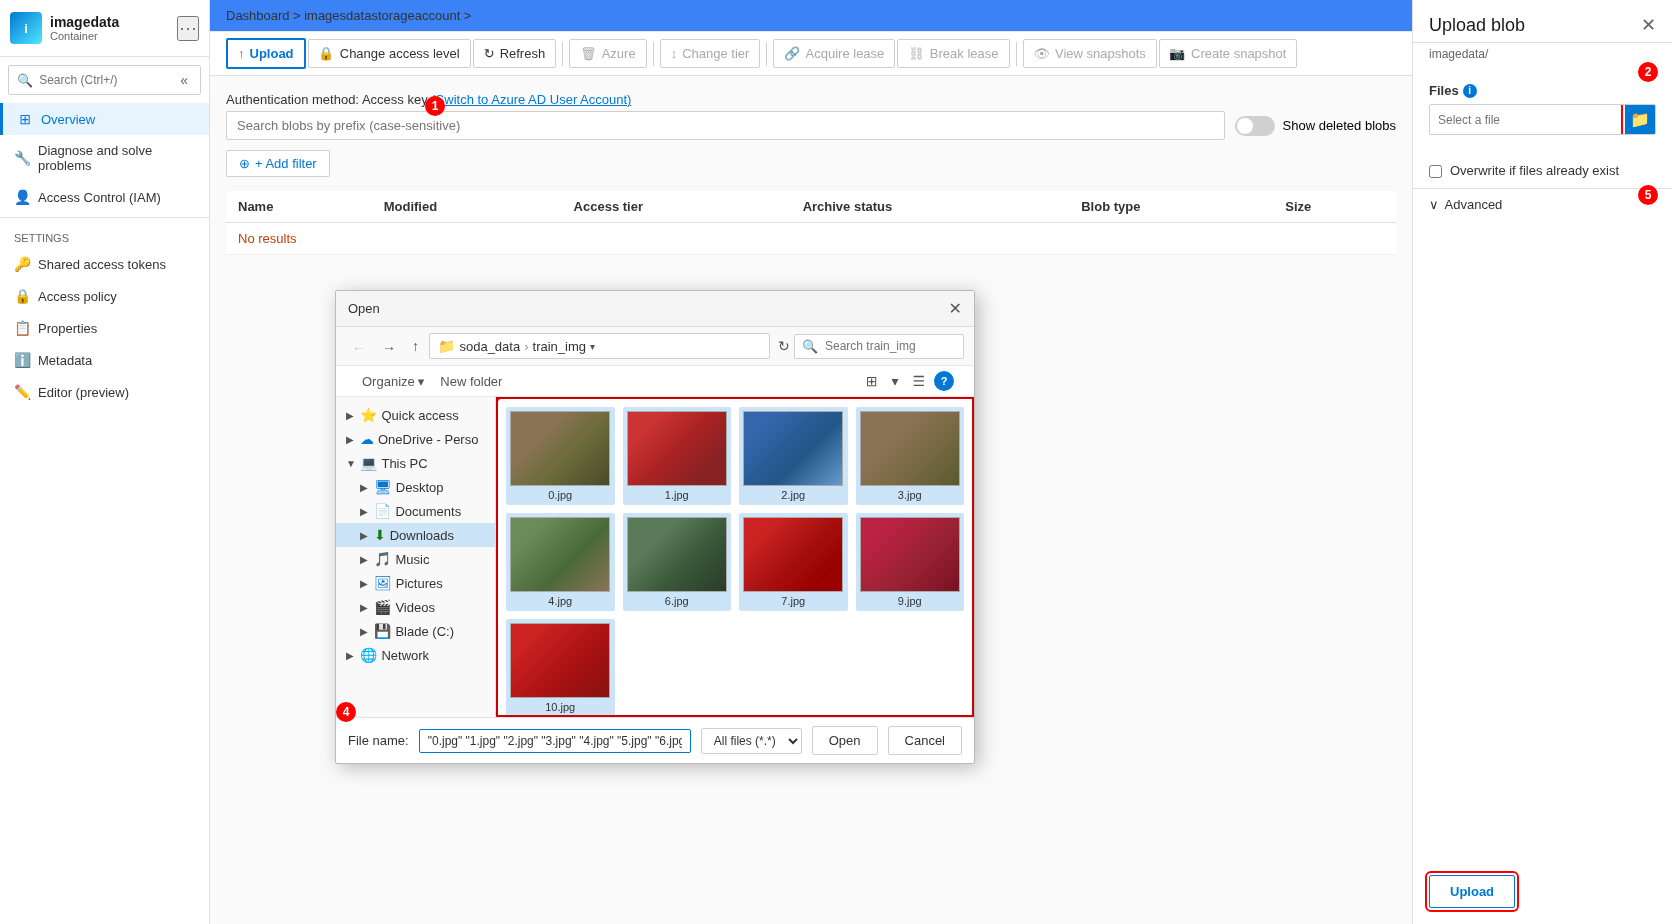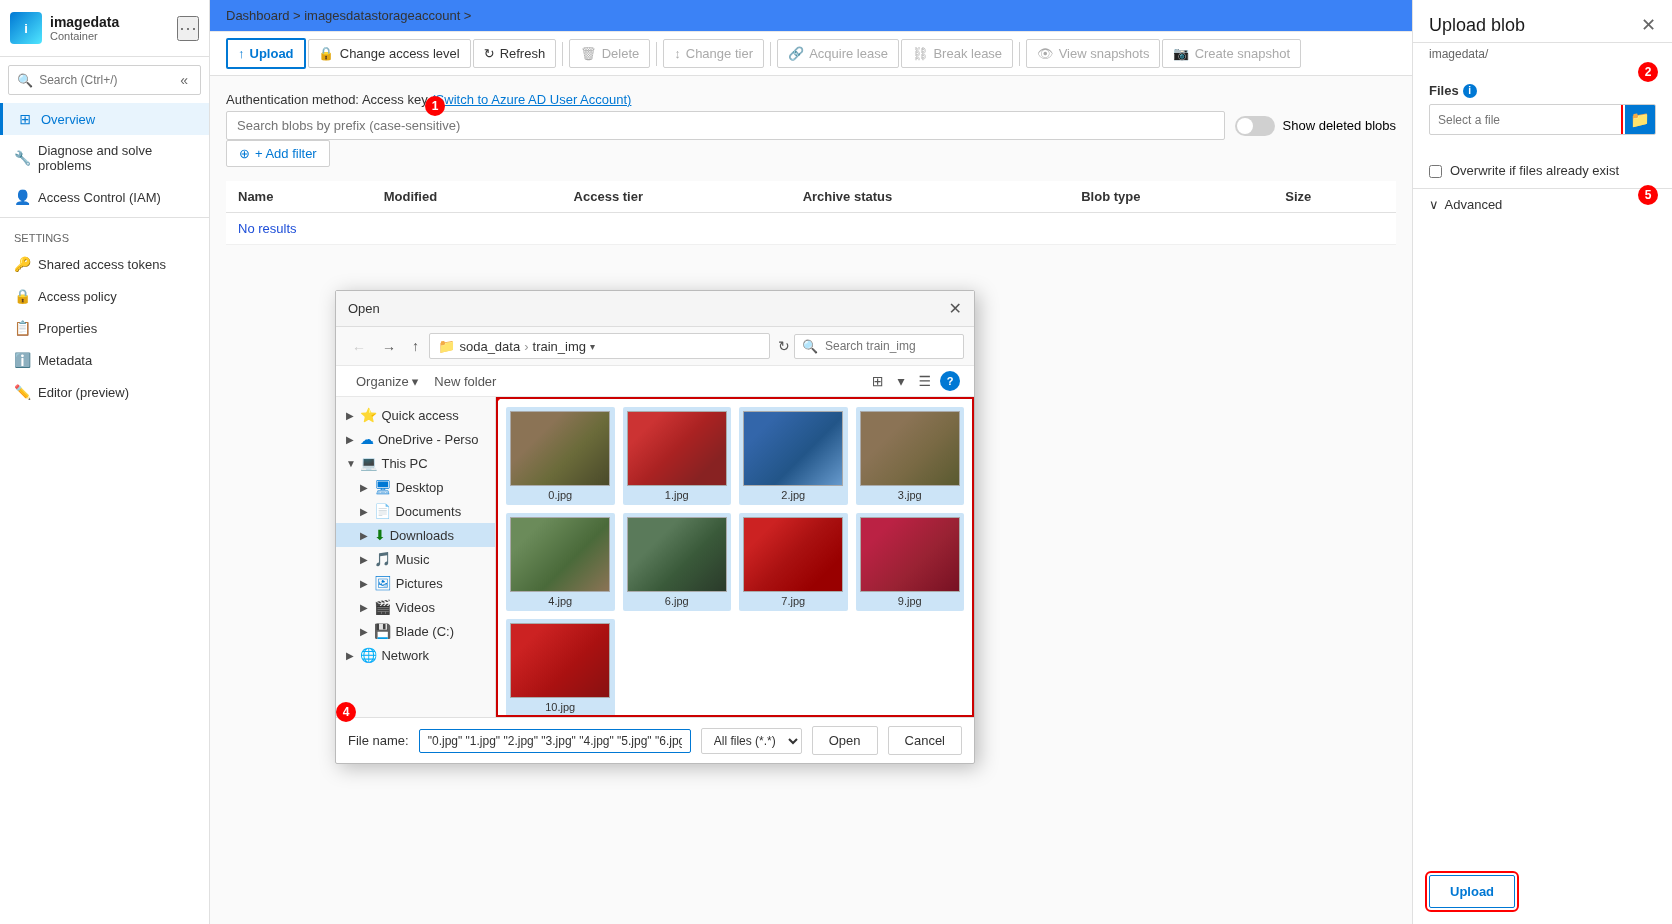--- a/index.html
+++ b/index.html
@@ -109,21 +109,21 @@
       padding: 16px;
       overflow-y: auto;
       position: relative;
     }
 
     .auth-info { font-size: 13px; color: #333; margin-bottom: 4px; }
     .auth-link { color: #0078d4; cursor: pointer; text-decoration: underline; }
     .location-info { font-size: 13px; color: #333; margin-bottom: 12px; }
 
     .search-bar {
-      display: flex; align-items: center; gap: 10px; 
+      display: flex; align-items: center; gap: 10px; margin-bottom: 10px;
     }
     .search-bar input {
       flex: 1; padding: 6px 10px; border: 1px solid #d0d0d0;
       border-radius: 2px; font-size: 13px; outline: none;
     }
     .toggle-container { display: flex; align-items: center; gap: 8px; white-space: nowrap; }
     .toggle {
       width: 40px; height: 20px; background: #d0d0d0; border-radius: 10px;
       position: relative; cursor: pointer;
     }
@@ -140,21 +140,21 @@
     }
 
     
     .table { width: 100%; border-collapse: collapse; background: #fff; }
     .table th {
       text-align: left; padding: 8px 12px; font-weight: 600;
       color: #333; border-bottom: 1px solid #e0e0e0;
       font-size: 13px;
     }
     .table td {
-      padding: 8px 12px; color: #1d4ed8; border-bottom: 1px solid #f0f0f0;
+      padding: 8px 12px; color: #c2410c; border-bottom: 1px solid #f0f0f0;
       font-size: 13px;
     }
     .no-results { padding: 12px; color: #555; }
 
     
     .upload-panel {
       width: 260px;
       background: #fff;
       border-left: 1px solid #e0e0e0;
       display: flex;
@@ -273,21 +273,21 @@
     .path-refresh { background: none; border: none; cursor: pointer; color: #555; font-size: 14px; margin-left: 4px; }
     .dialog-search {
       display: flex; align-items: center;
       border: 1px solid #d0d0d0; border-radius: 2px; padding: 4px 8px;
       gap: 6px; background: #fff;
     }
     .dialog-search input { border: none; outline: none; font-size: 12px; width: 130px; }
 
     .dialog-toolbar {
       display: flex; align-items: center; justify-content: space-between;
-      padding: 4px 14px; border-bottom: 1px solid #e8e8e8;
+      padding: 4px 20px; border-bottom: 1px solid #e8e8e8;
     }
     .dialog-toolbar-left { display: flex; align-items: center; gap: 4px; }
     .dialog-toolbar-right { display: flex; align-items: center; gap: 4px; }
     .toolbar-small-btn {
       background: none; border: none; cursor: pointer; color: #555; font-size: 12px;
       padding: 3px 6px; display: flex; align-items: center; gap: 3px;
     }
     .view-btn {
       background: none; border: none; cursor: pointer;
       padding: 3px 5px; color: #555; font-size: 14px;
@@ -468,21 +468,21 @@
       <span>🔒</span>
       <span>Change access level</span>
     </button>
     <button class="toolbar-btn">
       <span>↻</span>
       <span>Refresh</span>
     </button>
     <div class="toolbar-divider"></div>
     <button class="toolbar-btn disabled">
       <span>🗑</span>
-      <span>Delete</span>
+      <span>Azure</span>
     </button>
     <div class="toolbar-divider"></div>
     <button class="toolbar-btn disabled">
       <span>↕</span>
       <span>Change tier</span>
     </button>
     <div class="toolbar-divider"></div>
     <button class="toolbar-btn disabled">
       <span>🔗</span>
       <span>Acquire lease</span>

